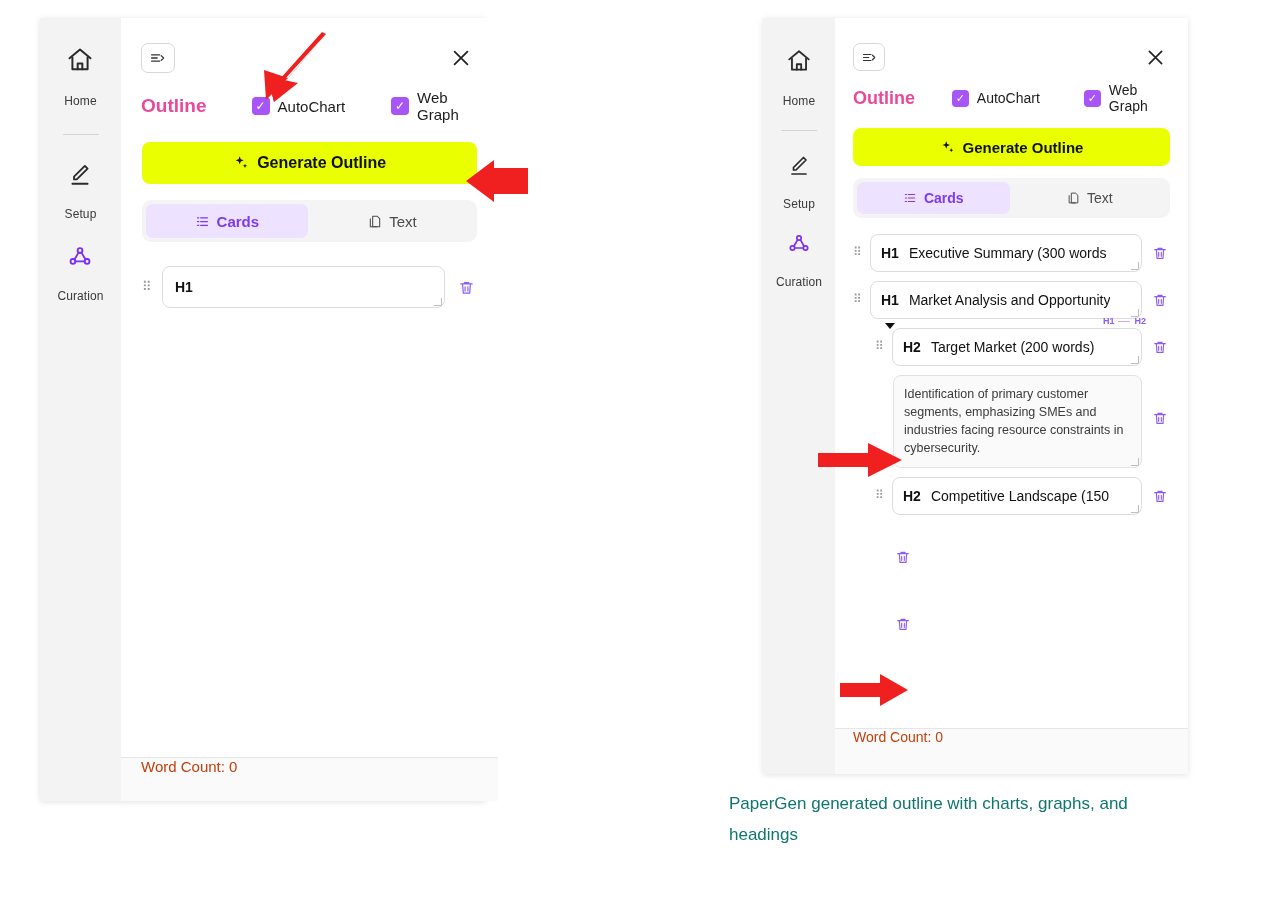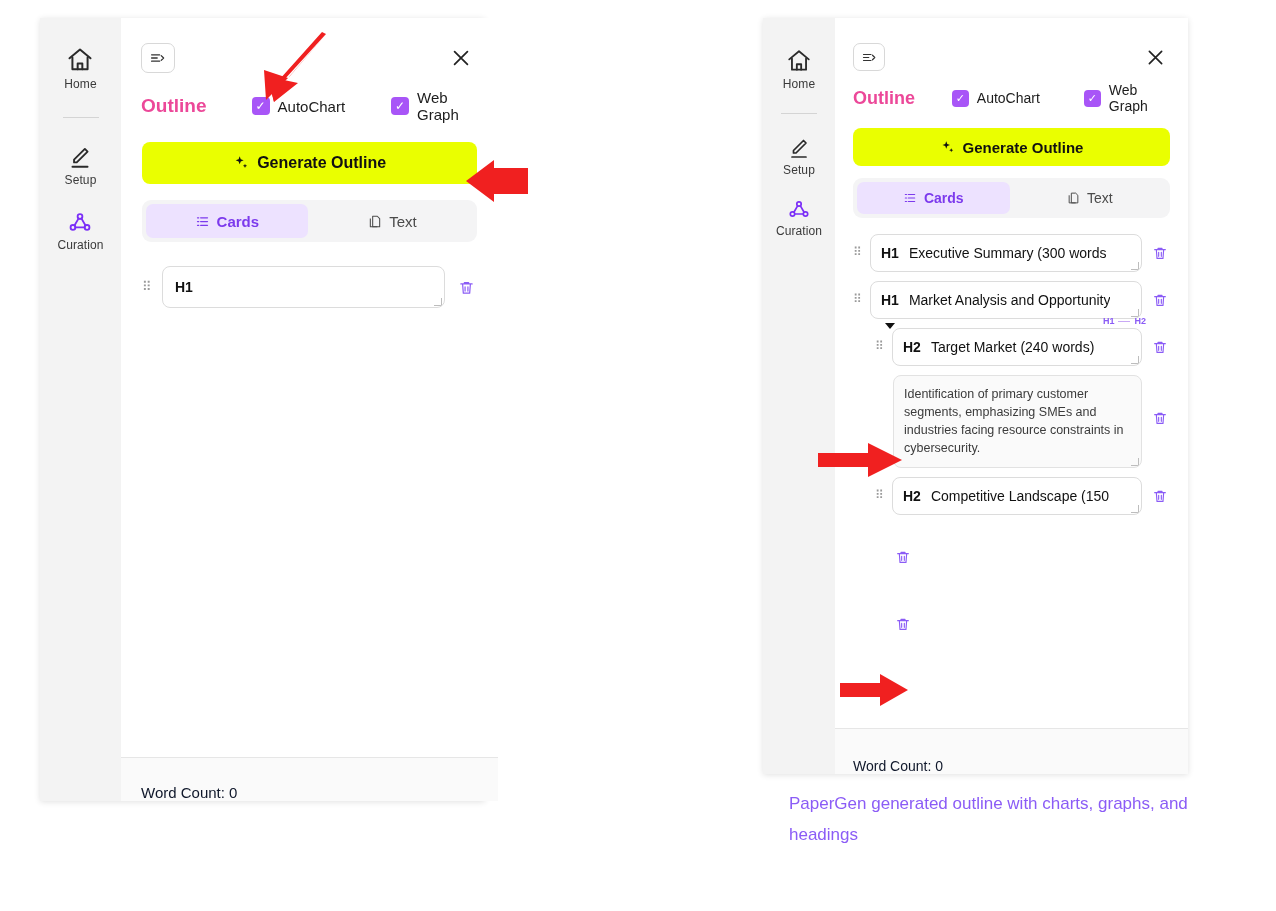--- a/index.html
+++ b/index.html
@@ -22,21 +22,21 @@
     background: #f3f3f3;
     display: flex;
     flex-direction: column;
     align-items: center;
     flex: 0 0 auto;
   }
   .rail-item {
     display: flex;
     flex-direction: column;
     align-items: center;
-    gap: 3px;
+    gap: 20px;
     color: #3c3c3c;
     text-align: center;
   }
   .rail-sep {
     width: 36px; height: 1px; background: #d4d4d4;
   }
   .rail-label { font-size: 12px; color: #3a3a3a; letter-spacing: .1px; }
 
   .body { flex: 1 1 auto; position: relative; background: #fff; display: flex; flex-direction: column; }
 
@@ -123,23 +123,23 @@
     width: 8px; height: 8px;
     border-right: 1px solid #bdbdbd;
     border-bottom: 1px solid #bdbdbd;
     transform: skewX(0deg);
   }
   .trash { color: #8b5cf6; flex: 0 0 auto; display:flex; align-items:center; justify-content:center;}
 
   .footer {
     border-top: 1px solid #e6e6e6;
     background: #fafafa;
-    color: #0f172a;
-    display: flex;
-    align-items: flex-end;
+    color: #c2410c;
+    display: flex;
+    align-items: flex-start;
     margin-top: 33px;
   }
 
   
   #left-panel {
     left: 40px; top: 18px; width: 445px; height: 783px;
     box-shadow: 0 1px 6px rgba(0,0,0,.12);
   }
   #left-panel .rail { width: 81px; padding-top: 28px; gap: 22px; }
   #left-panel .rail-item { font-size: 12px; }
@@ -207,22 +207,22 @@
     border-left: 5px solid transparent;
     border-right: 5px solid transparent;
     border-top: 6px solid #111;
   }
 
   
   .arrow { position: absolute; }
 
   .caption {
     position: absolute;
-    left: 789px; top: 788px; width: 430px;
-    font-size: 17px; color: #8b5cf6; line-height: 1.85;
+    left: 729px; top: 788px; width: 430px;
+    font-size: 17px; color: #0f766e; line-height: 1.85;
   }
 
   .icon-svg { display: block; }
 </style>
 </head>
 <body>
 
 <div class="stage">
 
   <div class="panel" id="left-panel">
@@ -477,21 +477,21 @@
             <span class="dash"></span>
             <span>H2</span>
           </div>
           <div class="caret-down" style="left:32px; bottom:-10px;"></div>
         </div>
 
         <div class="row indent">
           <span class="grip">⠿</span>
           <div class="card">
             <span class="tag">H2</span>
-            <span class="txt">Target Market (240 words)</span>
+            <span class="txt">Target Market (200 words)</span>
             <span class="resize-grip"></span>
           </div>
           <span class="trash">
             <svg class="icon-svg" width="16" height="16" viewBox="0 0 24 24" fill="none" stroke="#8b5cf6" stroke-width="1.7" stroke-linecap="round" stroke-linejoin="round">
                 <path d="M4 7h16M9 7V5h6v2M6.5 7l1 13h9l1-13"></path>
                 <path d="M10 11v6M14 11v6"></path>
               </svg>
           </span>
         </div>
 

